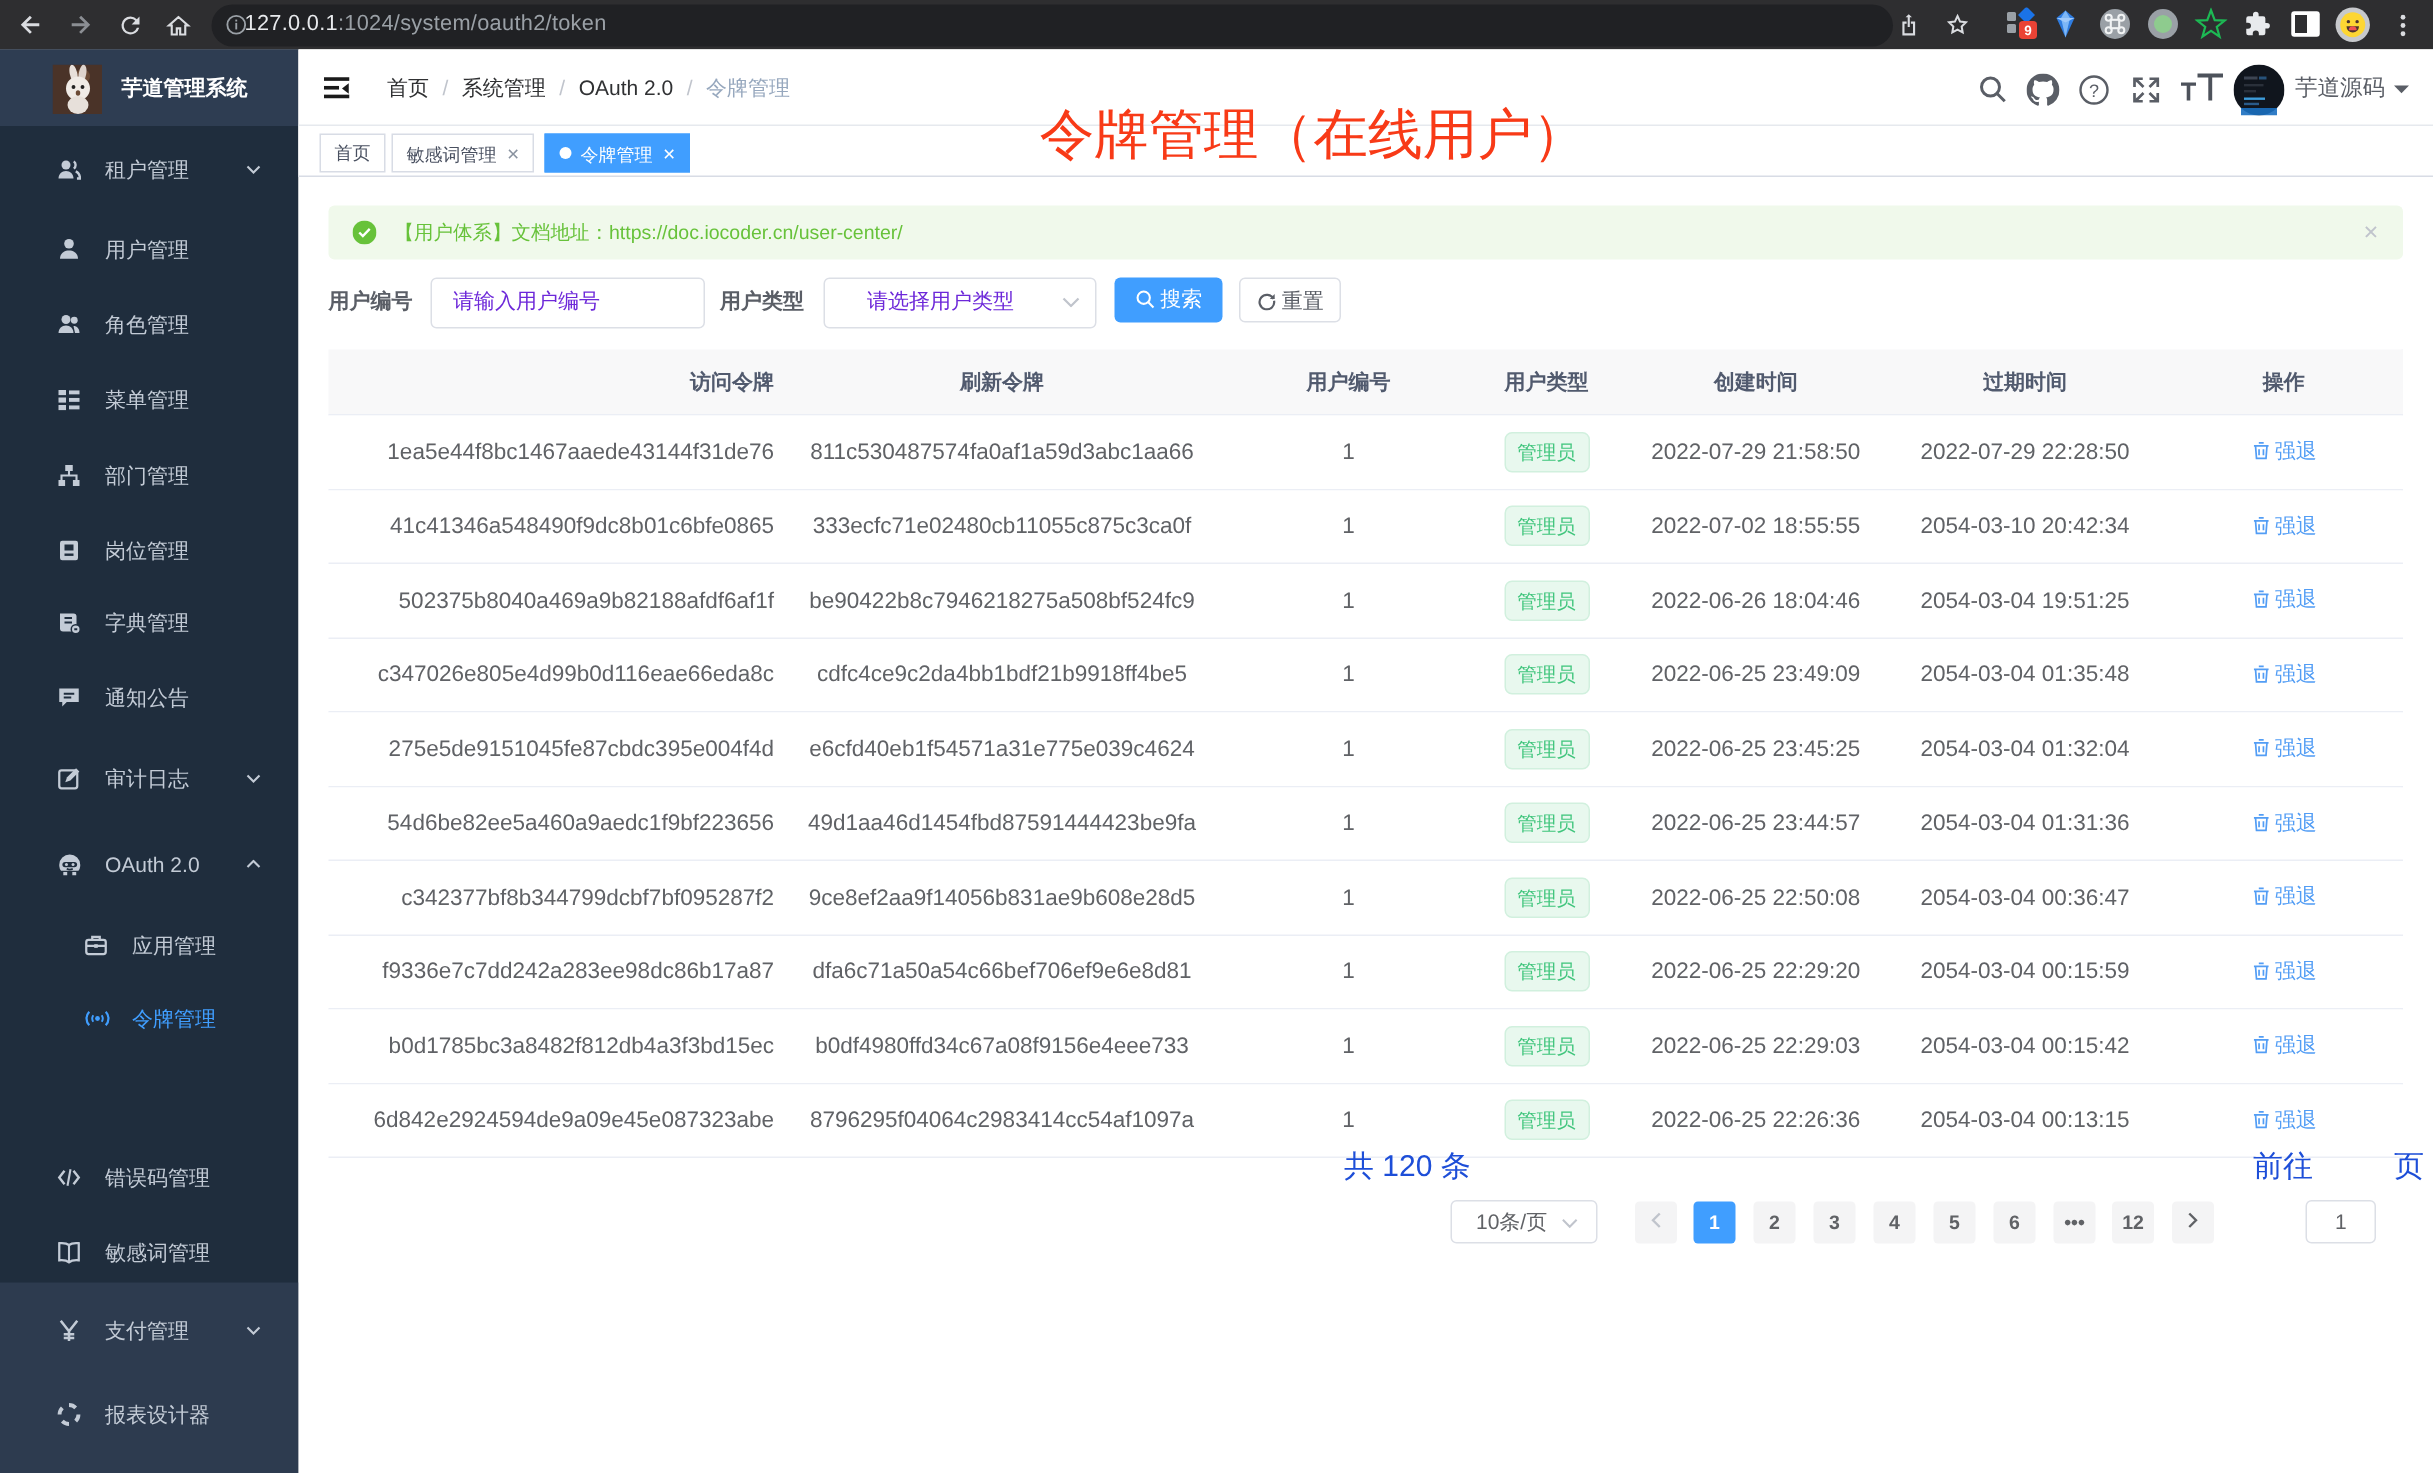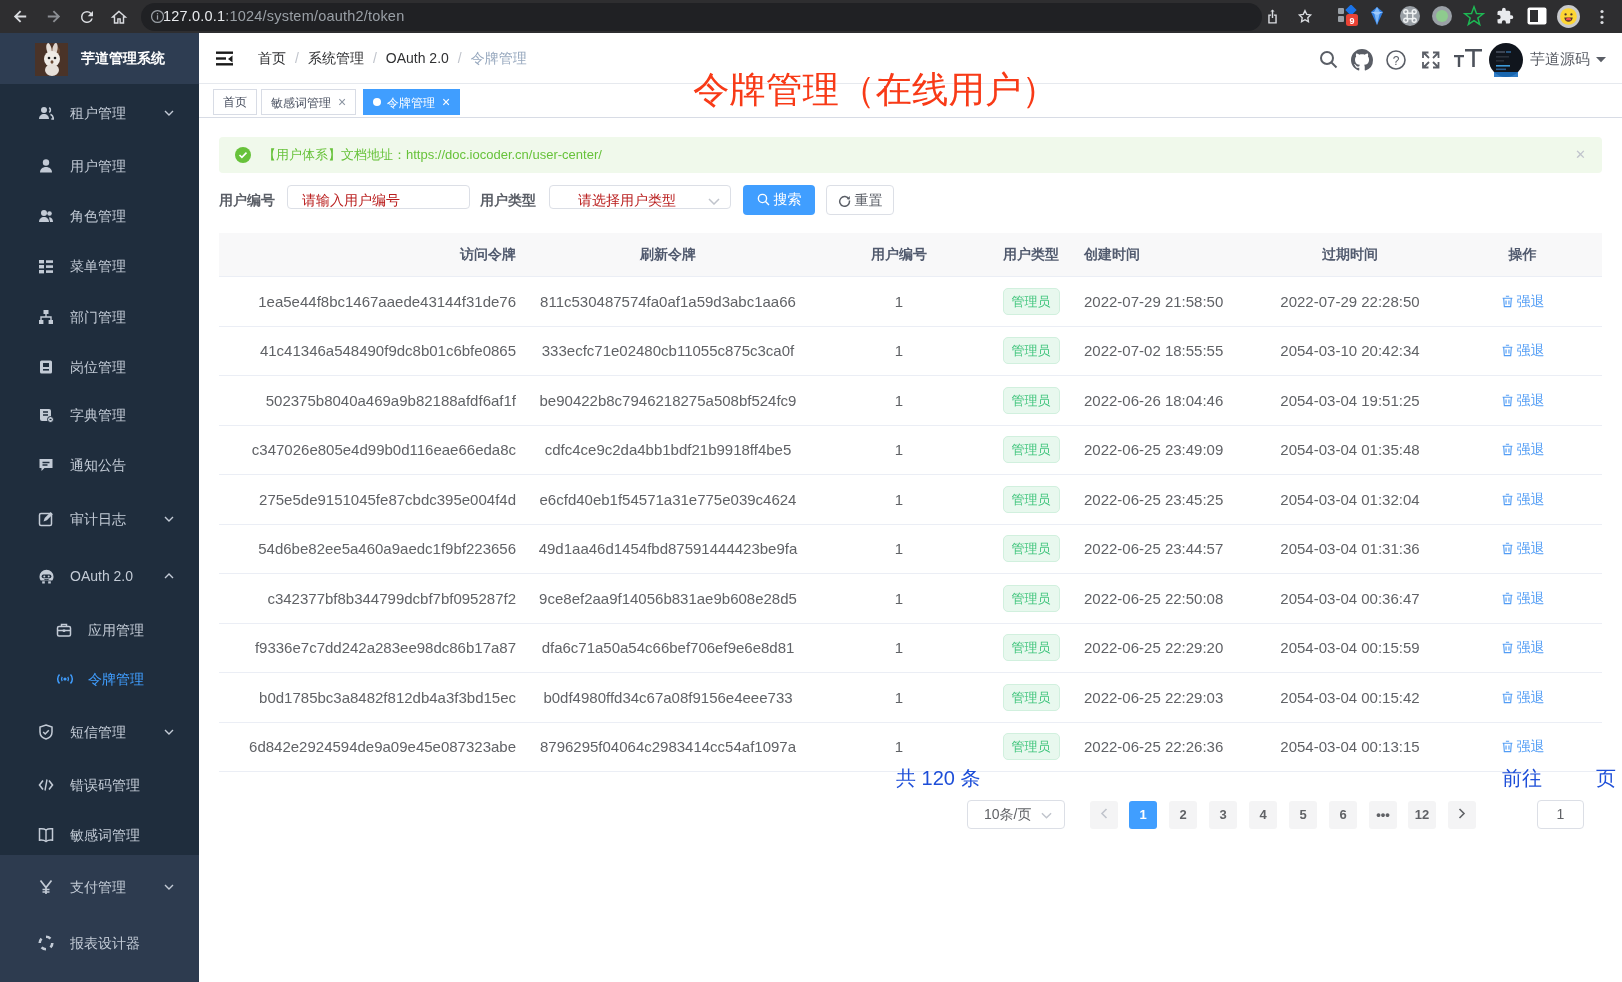--- a/index.html
+++ b/index.html
@@ -33,28 +33,28 @@
 .tab .dot{display:inline-block;width:8px;height:8px;border-radius:4px;background:#fff;margin-right:6px;position:relative;top:-1px}
 .tab .x{margin-left:7px;font-size:14px;color:#8a93a0}
 .tab.on .x{color:#fff}
 #redtitle{position:absolute;left:494px;top:33px;font-size:36.5px;color:#f83a17;letter-spacing:0px;white-space:nowrap}
 
 #alert{position:absolute;left:20px;top:104px;width:1383px;height:36px;background:#f0f9eb;border-radius:4px}
 #alert .tx{position:absolute;left:44px;top:0;height:36px;line-height:36px;font-size:13px;color:#67c23a}
 #alert .x{position:absolute;right:16px;top:0;height:36px;line-height:36px;color:#c0c4cc;font-size:13px}
 
 .flabel{position:absolute;top:152px;height:30px;line-height:30px;font-size:14px;font-weight:bold;color:#5a5e66}
-.fbox{position:absolute;top:152px;height:24px;border:1px solid #dcdfe6;border-radius:4px;background:#fff;font-size:14px;color:#b91c1c;line-height:28px}
+.fbox{position:absolute;top:152px;height:34px;border:1px solid #dcdfe6;border-radius:4px;background:#fff;font-size:14px;color:#6d28d9;line-height:28px}
 .btn{position:absolute;top:152px;height:30px;border-radius:4px;font-size:14px;line-height:28px;text-align:center}
 
 #tbl{position:absolute;left:20px;top:200px;width:1383px}
 .th{display:flex;height:44px;align-items:center;background:#f8f8f9;border-bottom:1px solid #ebeef5;font-size:14px;font-weight:bold;color:#515a6e}
 .tr{display:flex;height:49.5px;align-items:center;background:#fff;border-bottom:1px solid #ebeef5;font-size:15px;color:#606266}
 .c1{width:297px;text-align:right}.c2{width:304px;text-align:center}.c3{width:158px;text-align:center}
-.c4{width:106px;text-align:center}.c5{width:173px;text-align:left}.c6{width:186px;text-align:center}
+.c4{width:106px;text-align:center}.c5{width:173px;text-align:center}.c6{width:186px;text-align:center}
 .c7{width:159px;text-align:center}
 .tag{display:inline-block;width:57px;height:27px;line-height:25px;background:#e8f8ee;border:1px solid #d1f0de;border-radius:5px;color:#41c57d;font-size:13px}
 .qt{color:#529df5;white-space:nowrap;font-size:14px}
 .qt svg{vertical-align:-2px;margin-right:3px}
 
 .pgt{position:absolute;font-size:20px;color:#1d4ed8;top:731px;height:28px;line-height:28px}
 .pbtn{position:absolute;top:768px;width:28px;height:28px;line-height:28px;text-align:center;background:#f4f4f5;border-radius:3px;font-size:13px;color:#606266;font-weight:bold}
 .pbtn.on{background:#409eff;color:#fff}
 .pbox{position:absolute;top:767px;height:29px;border:1px solid #dcdfe6;border-radius:4px;background:#fff}
 </style></head>
@@ -257,30 +257,20 @@
       </svg>
       <span class="tx">应用管理</span>
     </div>
  <div class="mi sub act" style="top:629px">
       <svg class="ic" width="18" height="16" viewBox="0 0 18 16">
         <path d="M3.5 3.5a6.5 6.5 0 0 0 0 9M14.5 3.5a6.5 6.5 0 0 1 0 9" fill="none" stroke="#409eff" stroke-width="1.5"></path>
         <circle cx="9" cy="8" r="1.6" fill="#409eff"></circle>
         <path d="M6.2 5.8a4 4 0 0 0 0 4.4M11.8 5.8a4 4 0 0 1 0 4.4" fill="none" stroke="#409eff" stroke-width="1.3"></path>
       </svg>
       <span class="tx">令牌管理</span>
-    </div>
- <div class="mi" style="top:682px">
-      <svg class="ic" width="16" height="16" viewBox="0 0 16 16">
-        <path d="M8 1l6 2v5c0 3.5-2.5 6-6 7-3.5-1-6-3.5-6-7V3z" fill="none" stroke="#c3cbd6" stroke-width="1.5"></path>
-        <path d="M5.2 8l2 2 3.6-3.8" fill="none" stroke="#c3cbd6" stroke-width="1.5"></path>
-      </svg>
-      <span class="tx">短信管理</span>
-      <svg class="ch" width="10" height="6" viewBox="0 0 10 6">
-        <path d="M1 1l4 4 4-4" fill="none" stroke="#c3cbd6" stroke-width="1.4"></path>
-      </svg>
     </div>
  <div class="mi" style="top:735px">
       <svg class="ic" width="16" height="16" viewBox="0 0 16 16">
         <path d="M5 3.5L1.5 8 5 12.5M11 3.5L14.5 8 11 12.5" fill="none" stroke="#c3cbd6" stroke-width="1.6"></path>
         <path d="M9 2.5L7 13.5" stroke="#c3cbd6" stroke-width="1.4"></path>
       </svg>
       <span class="tx">错误码管理</span>
     </div>
  <div class="mi" style="top:785px">
       <svg class="ic" width="16" height="16" viewBox="0 0 16 16">

